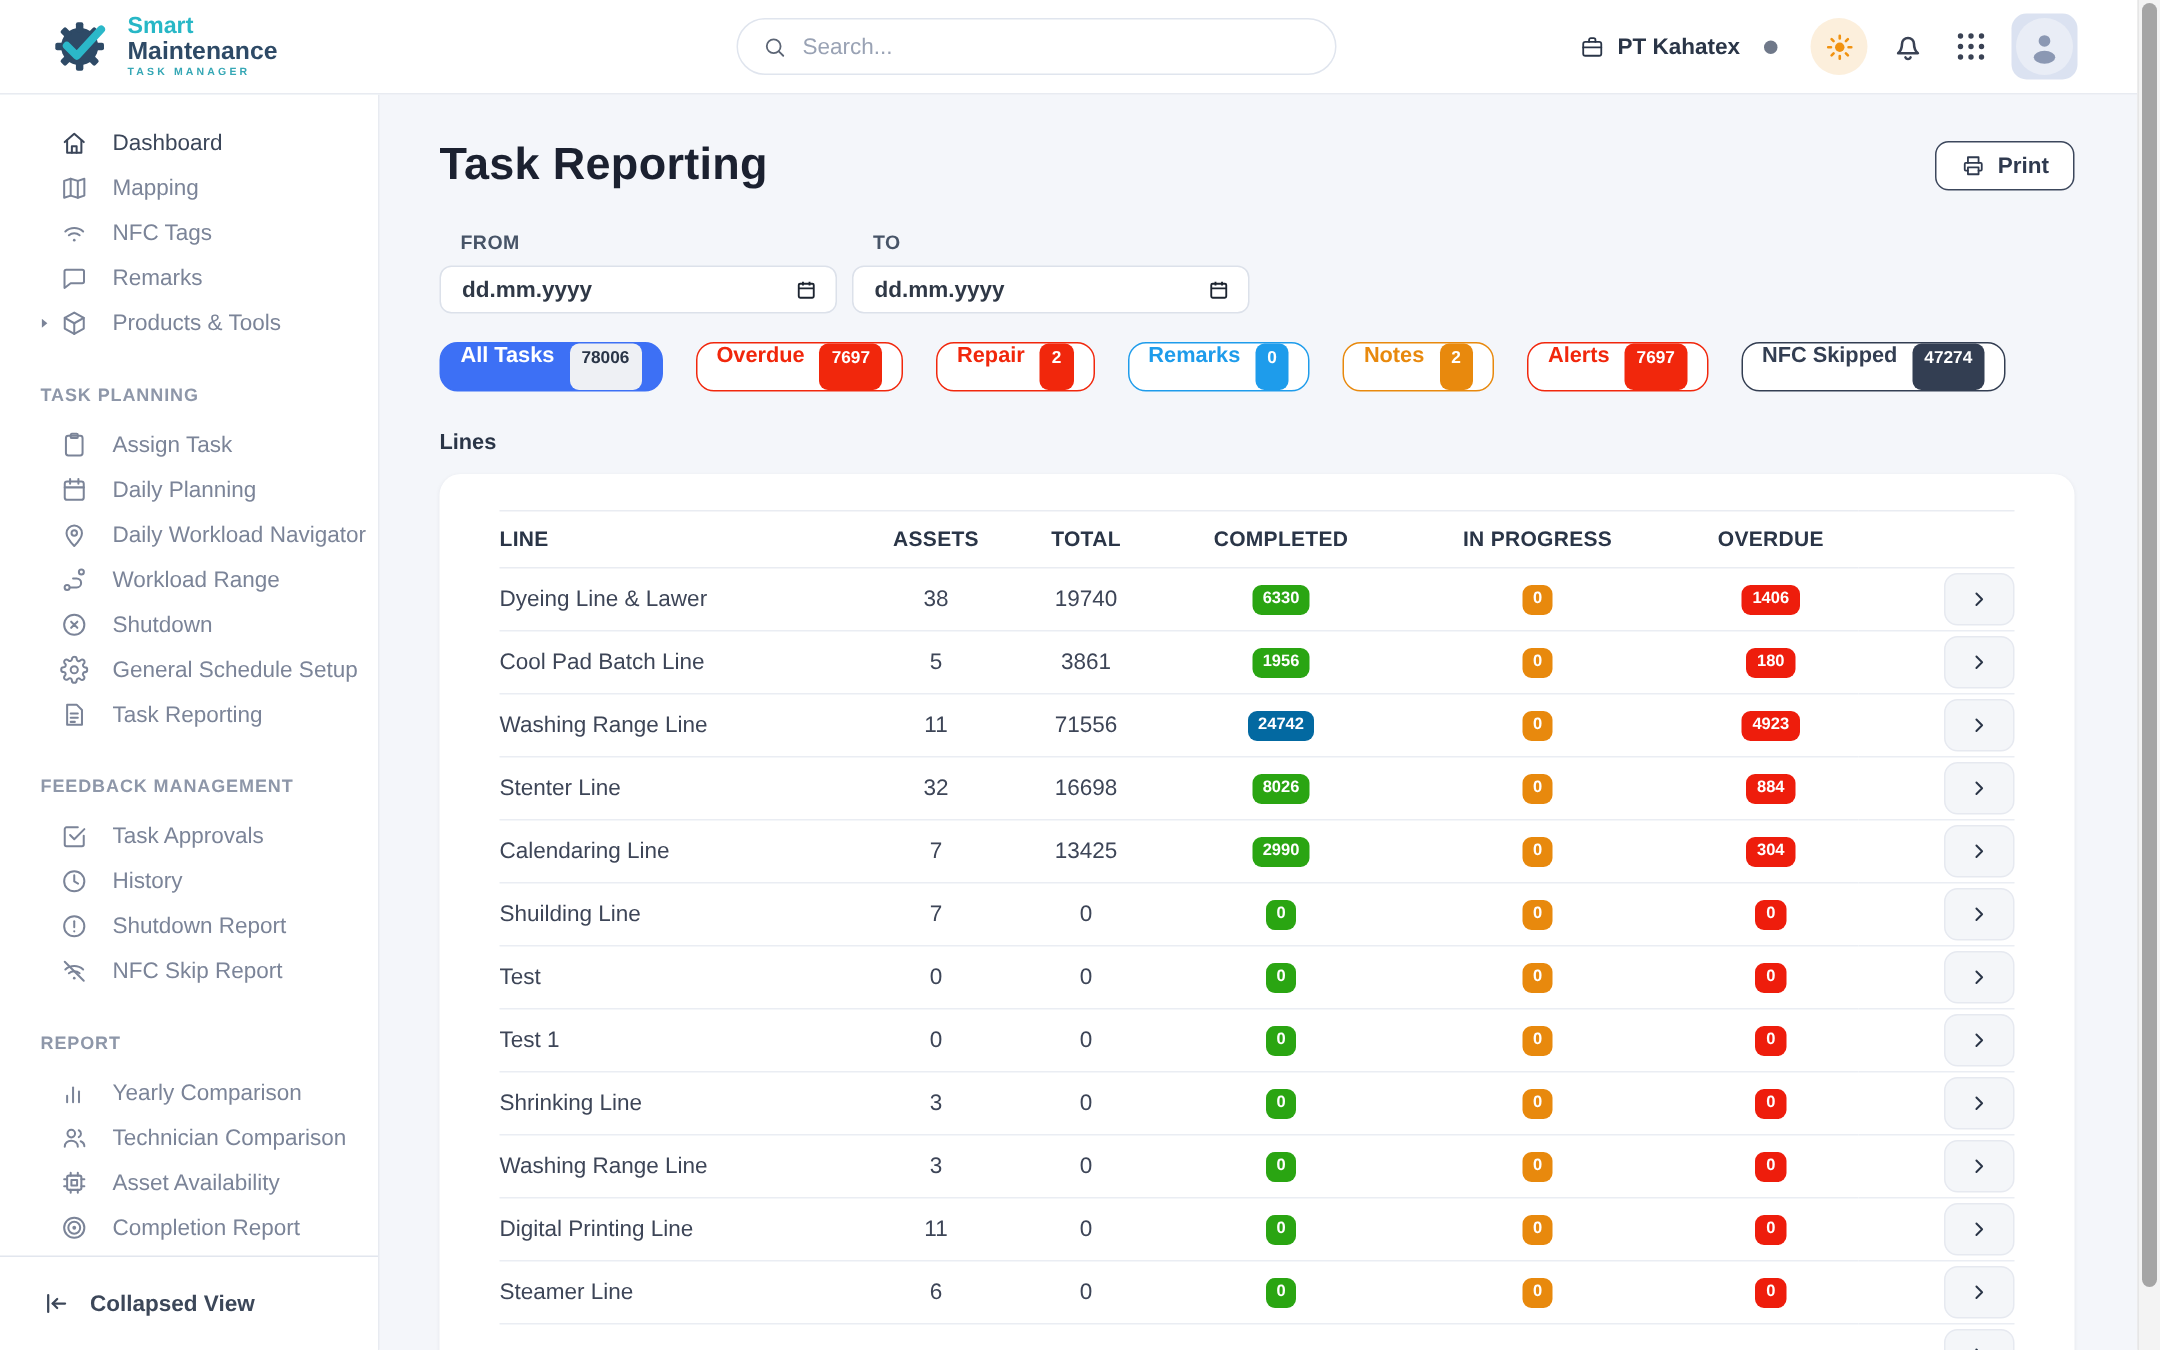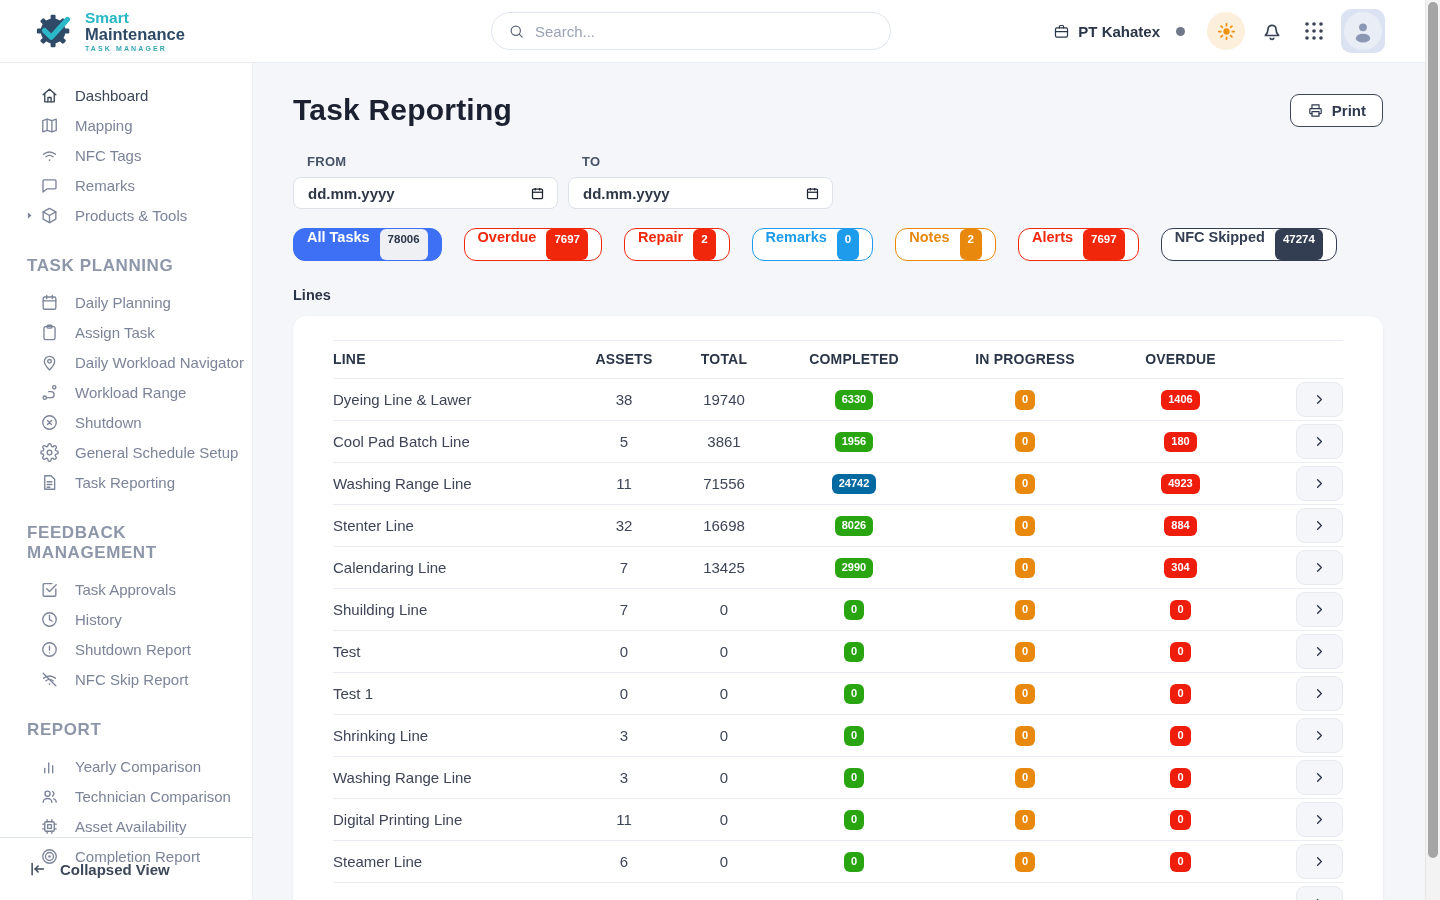--- a/index.html
+++ b/index.html
@@ -37,21 +37,21 @@
   .avatar .picon{width:26px;height:26px;color:#8b98b3}
 
   
   aside{position:fixed;left:0;top:63px;bottom:0;width:253px;background:#fff;border-right:1px solid #e8ebf1;z-index:4}
   #side-nav{padding-top:17px}
   .sitem{position:relative;height:30px;display:flex;align-items:center;gap:16px;padding-left:40px;
     color:#7b8498;font-size:15px;font-weight:500;cursor:pointer}
   .sitem.active{color:#3b4659}
   .sitem .si{width:19px;height:19px;flex:0 0 auto}
   .sitem .caret{position:absolute;left:24px;width:11px;height:11px;color:#7b8498}
-  .sect{margin:26px 0 11px;padding-left:27px;font-size:17px;font-weight:700;color:#8e97a9;letter-spacing:.6px}
+  .sect{margin:26px 0 11px;padding-left:27px;font-size:12px;font-weight:700;color:#8e97a9;letter-spacing:.6px}
   .collapse-bar{position:absolute;left:0;right:0;bottom:0;height:63px;border-top:1px solid #e2e6ee;
     display:flex;align-items:center;gap:14px;padding-left:28px;font-size:15px;font-weight:600;color:#3c4759;cursor:pointer}
   .collapse-bar .icon{width:18px;height:18px;color:#3c4759}
 
   
   main{position:fixed;left:253px;top:63px;right:15px;bottom:0;overflow:hidden;padding:0 42px 0 40px;background:#f4f6fa}
   .title-row{display:flex;align-items:center;justify-content:space-between;padding-top:30px}
   h1{font-size:30px;font-weight:800;color:#1b2130;letter-spacing:.2px}
   .print-btn{display:inline-flex;align-items:center;gap:8px;background:#fff;border:1.3px solid #3c475c;
     border-radius:9px;padding:7px 16px;font-size:15px;font-weight:700;color:#2f3a4f;cursor:pointer;font-family:inherit}
@@ -244,36 +244,36 @@
             <path d="M4 7.5l8 4.5 8-4.5"></path>
             <path d="M12 12v9"></path>
           </svg>
         </span>
         <span class="slbl">Products &amp; Tools</span>
       </div>
       <div class="sect">TASK PLANNING</div>
       <div class="sitem">
         <span class="si icon">
           <svg viewBox="0 0 24 24" fill="none" stroke="currentColor" stroke-width="1.7" stroke-linecap="round" stroke-linejoin="round">
+            <rect x="5" y="4.5" width="14" height="16.5" rx="2"></rect>
+            <rect x="9" y="2.8" width="6" height="3.6" rx="1"></rect>
+          </svg>
+        </span>
+        <span class="slbl">Assign Task</span>
+      </div>
+      <div class="sitem">
+        <span class="si icon">
+          <svg viewBox="0 0 24 24" fill="none" stroke="currentColor" stroke-width="1.7" stroke-linecap="round" stroke-linejoin="round">
             <rect x="4" y="5" width="16" height="15.5" rx="2"></rect>
             <path d="M4 10h16"></path>
             <path d="M8.5 3v4"></path>
             <path d="M15.5 3v4"></path>
           </svg>
         </span>
         <span class="slbl">Daily Planning</span>
-      </div>
-      <div class="sitem">
-        <span class="si icon">
-          <svg viewBox="0 0 24 24" fill="none" stroke="currentColor" stroke-width="1.7" stroke-linecap="round" stroke-linejoin="round">
-            <rect x="5" y="4.5" width="14" height="16.5" rx="2"></rect>
-            <rect x="9" y="2.8" width="6" height="3.6" rx="1"></rect>
-          </svg>
-        </span>
-        <span class="slbl">Assign Task</span>
       </div>
       <div class="sitem">
         <span class="si icon">
           <svg viewBox="0 0 24 24" fill="none" stroke="currentColor" stroke-width="1.7" stroke-linecap="round" stroke-linejoin="round">
             <path d="M12 21.5c4-4.2 6.5-7.6 6.5-10.8a6.5 6.5 0 10-13 0c0 3.2 2.5 6.6 6.5 10.8z"></path>
             <circle cx="12" cy="10.5" r="2.3"></circle>
           </svg>
         </span>
         <span class="slbl">Daily Workload Navigator</span>
       </div>

